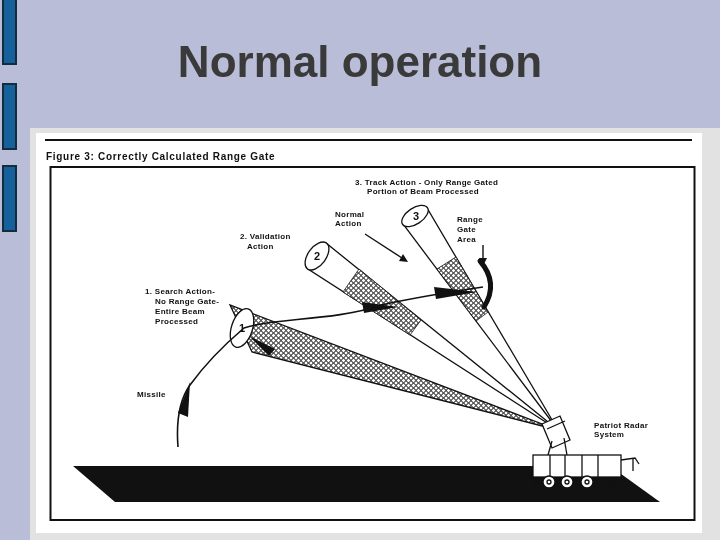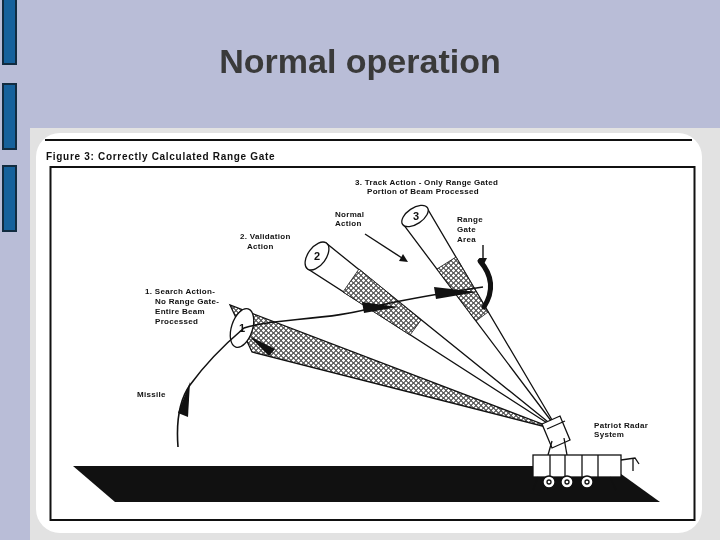--- a/index.html
+++ b/index.html
@@ -10,31 +10,30 @@
   }
   .bar {
     position:absolute; left:2px; width:11px;
     background:#16619b; border:2px solid #122c40;
   }
   .bar1 { top:-3px; height:64px; }
   .bar2 { top:83px; height:63px; }
   .bar3 { top:165px; height:63px; }
   .slide-title {
     position:absolute; top:40px; left:0; width:720px;
-    text-align:center; font-size:34px; font-weight:bold;
+    text-align:center; font-size:44px; font-weight:bold;
     color:#3a3a3a; line-height:43px;
   }
   .panel {
     position:absolute; left:30px; top:128px; width:690px; height:412px;
     background:#e2e2e2;
   }
   .figure {
     position:absolute; left:6px; top:5px; width:666px; height:400px;
     background:#ffffff;
-    border-radius:24px;
   }
   .figure svg { position:absolute; left:0; top:0; }
   svg text { fill:#111; font-family:"Liberation Sans", sans-serif; }
   .fig-label { font-size:8px; font-weight:bold; letter-spacing:0.3px; }
   .fig-header { font-size:10px; font-weight:bold; letter-spacing:0.7px; }
   .beam-num { font-size:11px; font-weight:bold; text-anchor:middle; }
 </style>
 </head>
 <body>
 

